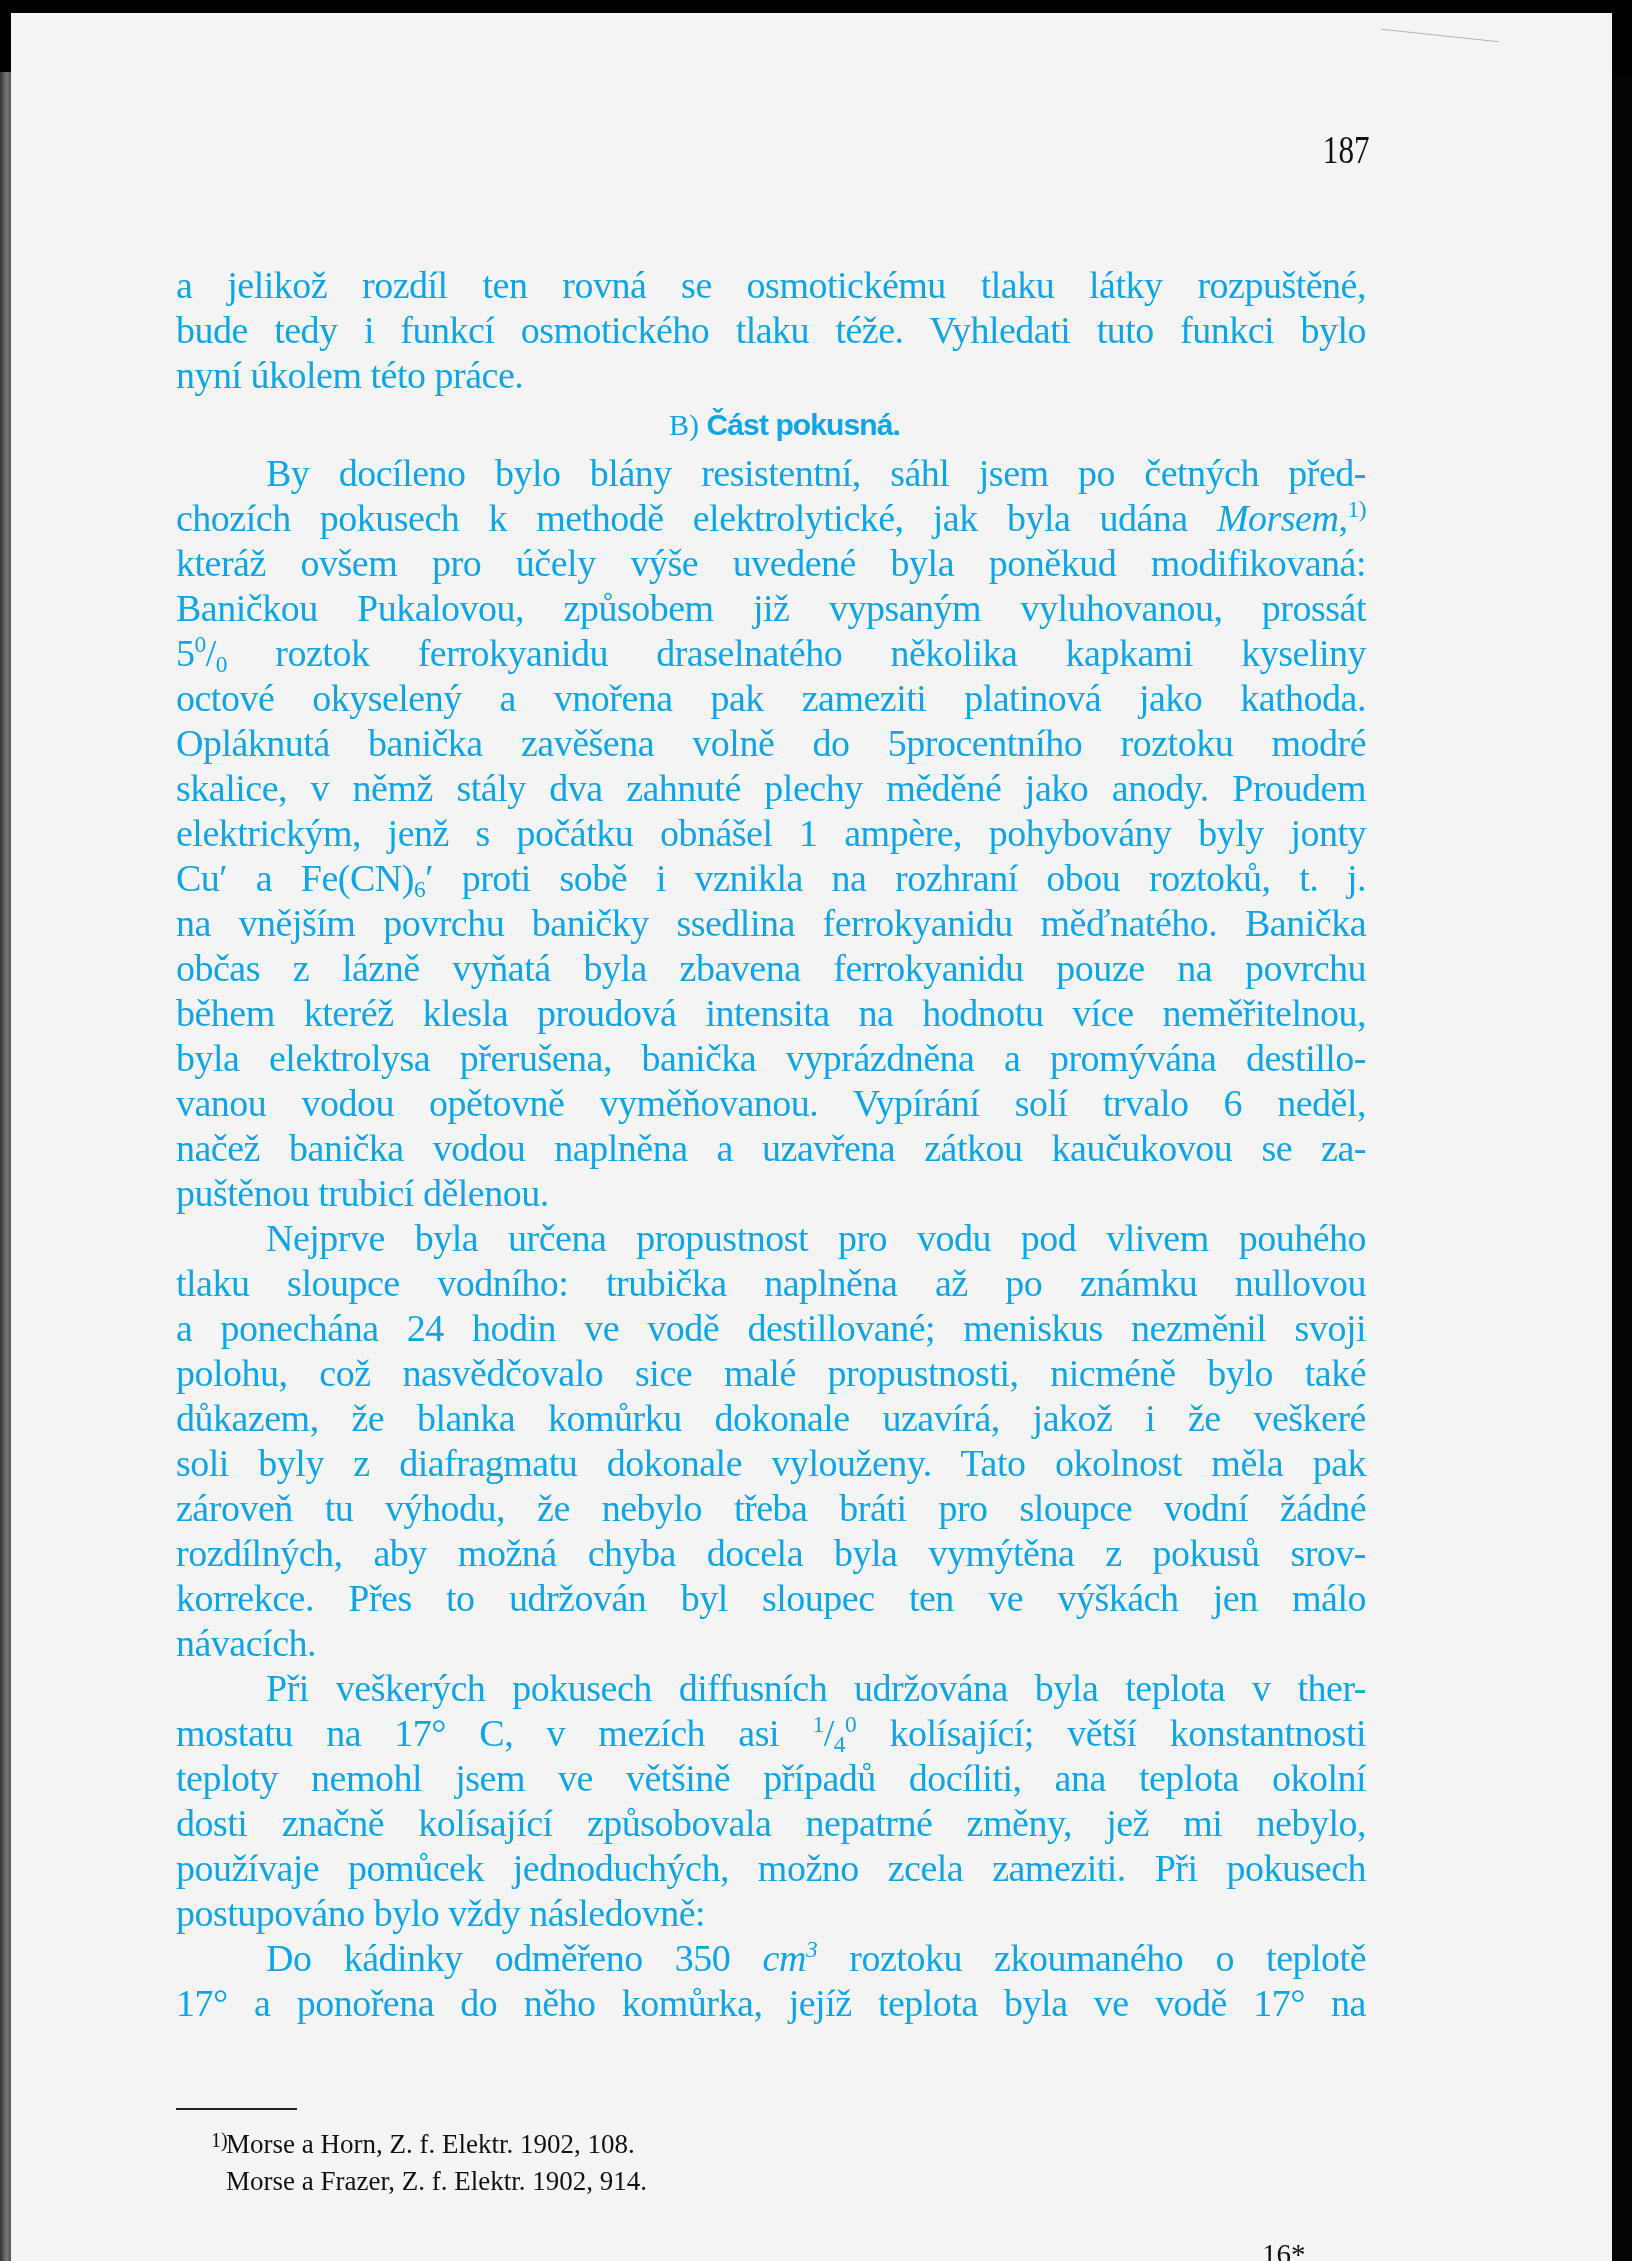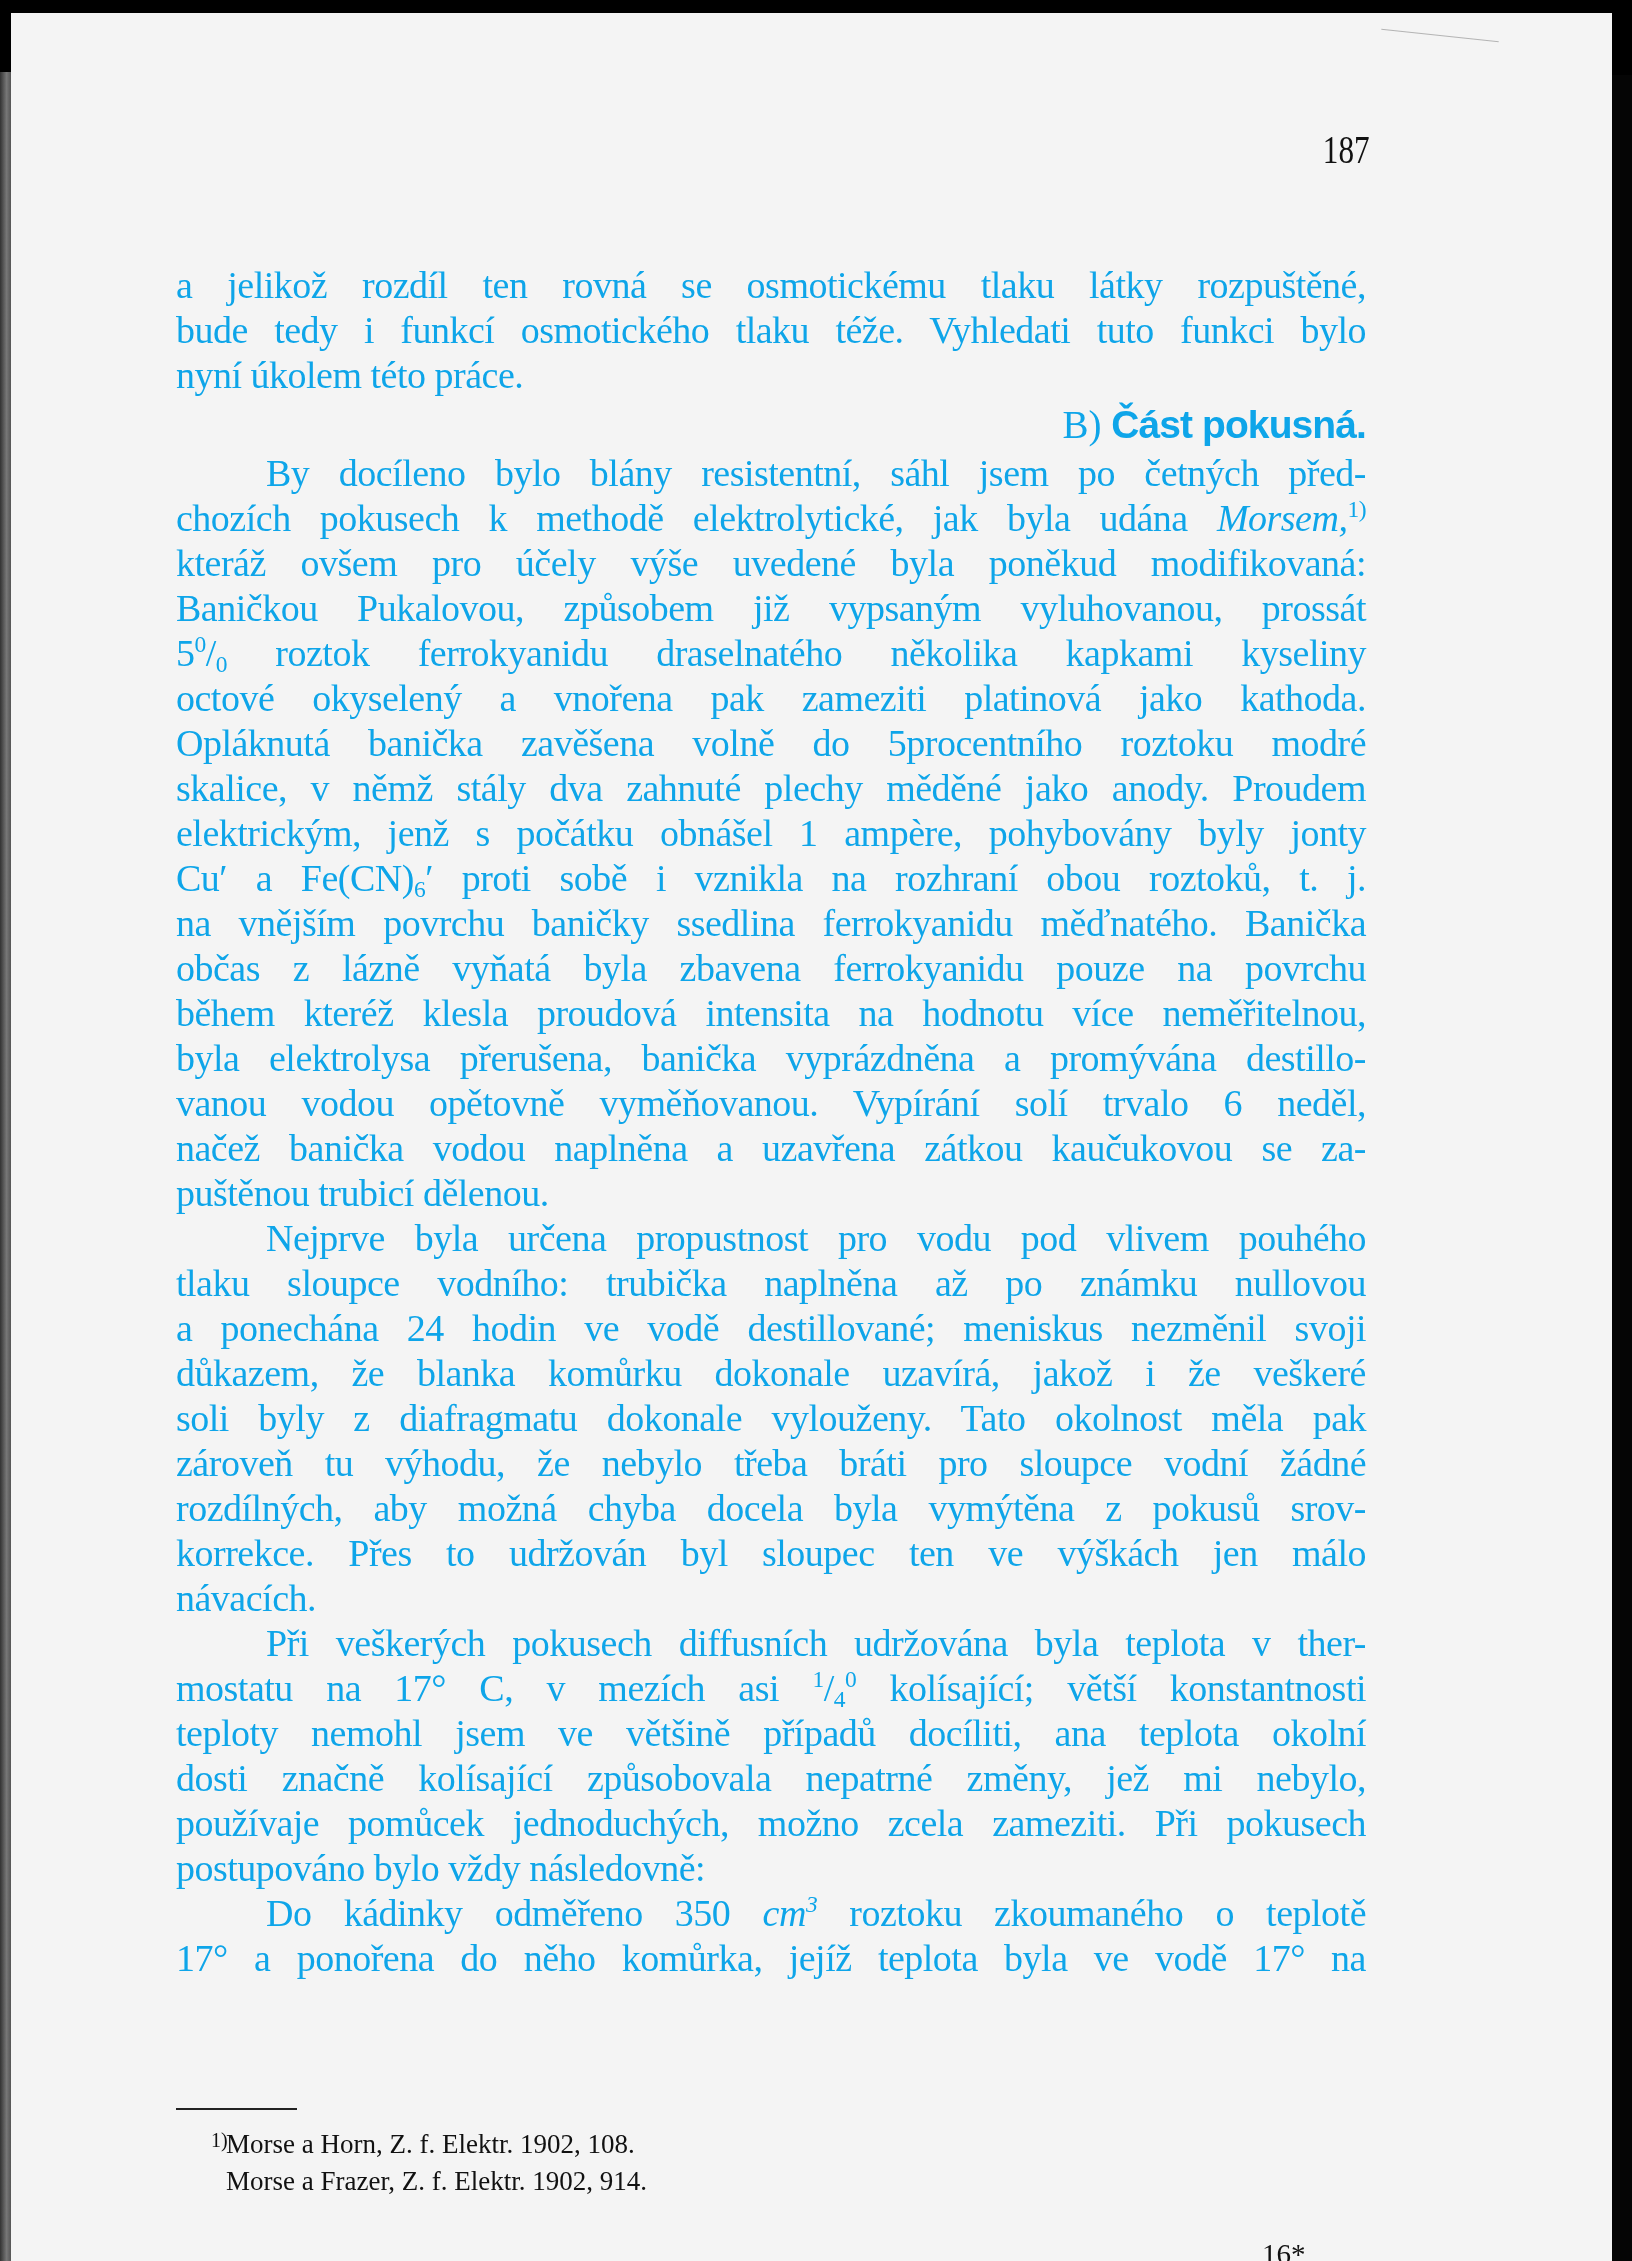--- a/index.html
+++ b/index.html
@@ -48,24 +48,24 @@
     height: 45px;
     white-space: nowrap;
     text-align: justify;
     text-align-last: justify;
     letter-spacing: -0.5px;
   }
   .line.last { text-align-last: left; }
   .line.indent { padding-left: 90px; }
   .heading {
     display: block;
-    text-align: right;
+    text-align: center;
     height: 53px;
     line-height: 53px;
-    font-size: 39px;
+    font-size: 30px;
     padding-left: 27px;
   }
   .heading .bold { font-weight: bold; font-family: "Liberation Sans", "DejaVu Sans", sans-serif; letter-spacing: -0.9px; }
   i { font-style: italic; }
   sup { font-size: 23.5px; line-height: 0; vertical-align: 13.6px; }
   sub { font-size: 23.5px; line-height: 0; vertical-align: -6.3px; }
   .footnote-rule {
     position: absolute;
     left: 176px; top: 2108px;
     width: 121px; height: 1.8px;
@@ -133,20 +133,21 @@
   <span class="line">občas z lázně vyňatá byla zbavena ferrokyanidu pouze na povrchu</span>
   <span class="line">během kteréž klesla proudová intensita na hodnotu více neměřitelnou,</span>
   <span class="line">byla elektrolysa přerušena, banička vyprázdněna a promývána destillo-</span>
   <span class="line">vanou vodou opětovně vyměňovanou. Vypírání solí trvalo 6 neděl,</span>
   <span class="line">načež banička vodou naplněna a uzavřena zátkou kaučukovou se za-</span>
   <span class="line last">puštěnou trubicí dělenou.</span>
 
   <span class="line indent">Nejprve byla určena propustnost pro vodu pod vlivem pouhého</span>
   <span class="line">tlaku sloupce vodního: trubička naplněna až po známku nullovou</span>
   <span class="line">a ponechána 24 hodin ve vodě destillované; meniskus nezměnil svoji</span>
+  <span class="line">polohu, což nasvědčovalo sice malé propustnosti, nicméně bylo také</span>
   <span class="line">důkazem, že blanka komůrku dokonale uzavírá, jakož i že veškeré</span>
   <span class="line">soli byly z diafragmatu dokonale vylouženy. Tato okolnost měla pak</span>
   <span class="line">zároveň tu výhodu, že nebylo třeba bráti pro sloupce vodní žádné</span>
   <span class="line">rozdílných, aby možná chyba docela byla vymýtěna z pokusů srov-</span>
   <span class="line">korrekce. Přes to udržován byl sloupec ten ve výškách jen málo</span>
   <span class="line last">návacích.</span>
 
   <span class="line indent">Při veškerých pokusech diffusních udržována byla teplota v ther-</span>
   <span class="line"><span>mostatu na 17° C, v mezích asi</span> <span><sup>1</sup>/<sub>4</sub><sup>0</sup></span> <span>kolísající; větší konstantnosti</span></span>
   <span class="line">teploty nemohl jsem ve většině případů docíliti, ana teplota okolní</span>

